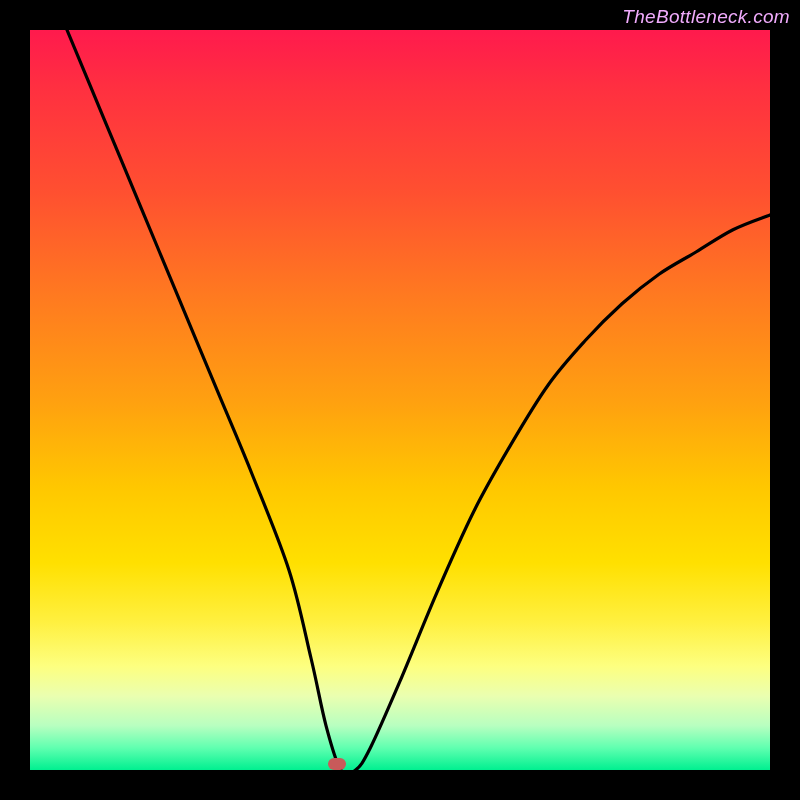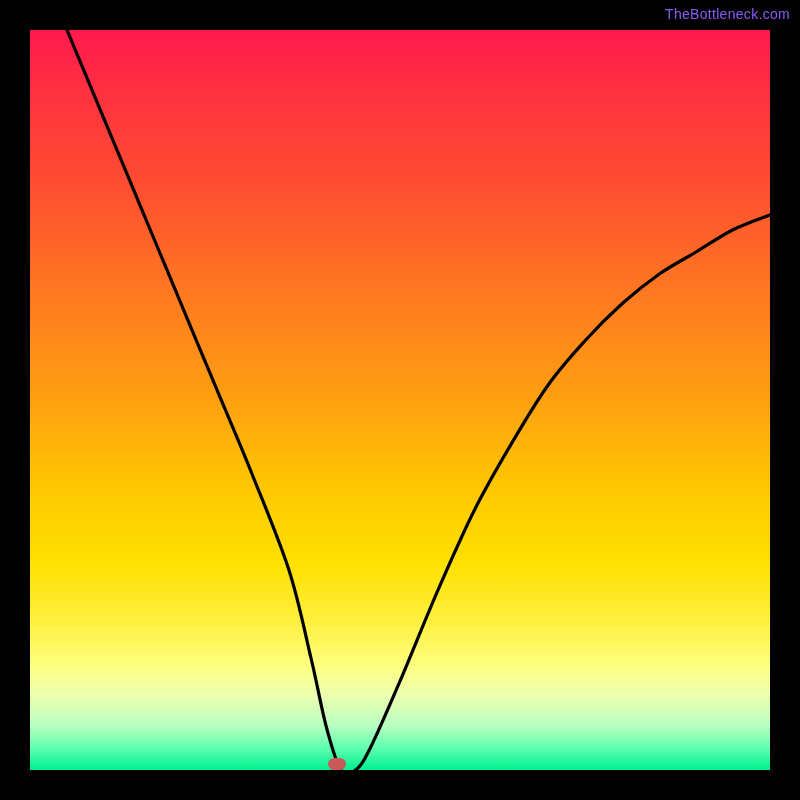--- a/index.html
+++ b/index.html
@@ -36,25 +36,26 @@
       #eaffb0 90%,
       #b8ffc0 94%,
       #60ffb0 97%,
       #00f090 100%
     );
   }
   .watermark {
     position: absolute;
     top: 6px;
     right: 10px;
-    color: #8b5cf6;
-    font-size: 14px;
+    color: #f0abfc;
+    font-size: 19px;
     font-weight: 500;
     letter-spacing: 0.3px;
     z-index: 10;
+    font-style: italic;
   }
   svg.curve {
     position: absolute;
     left: 0;
     top: 0;
     width: 740px;
     height: 740px;
   }
   .marker {
     position: absolute;

